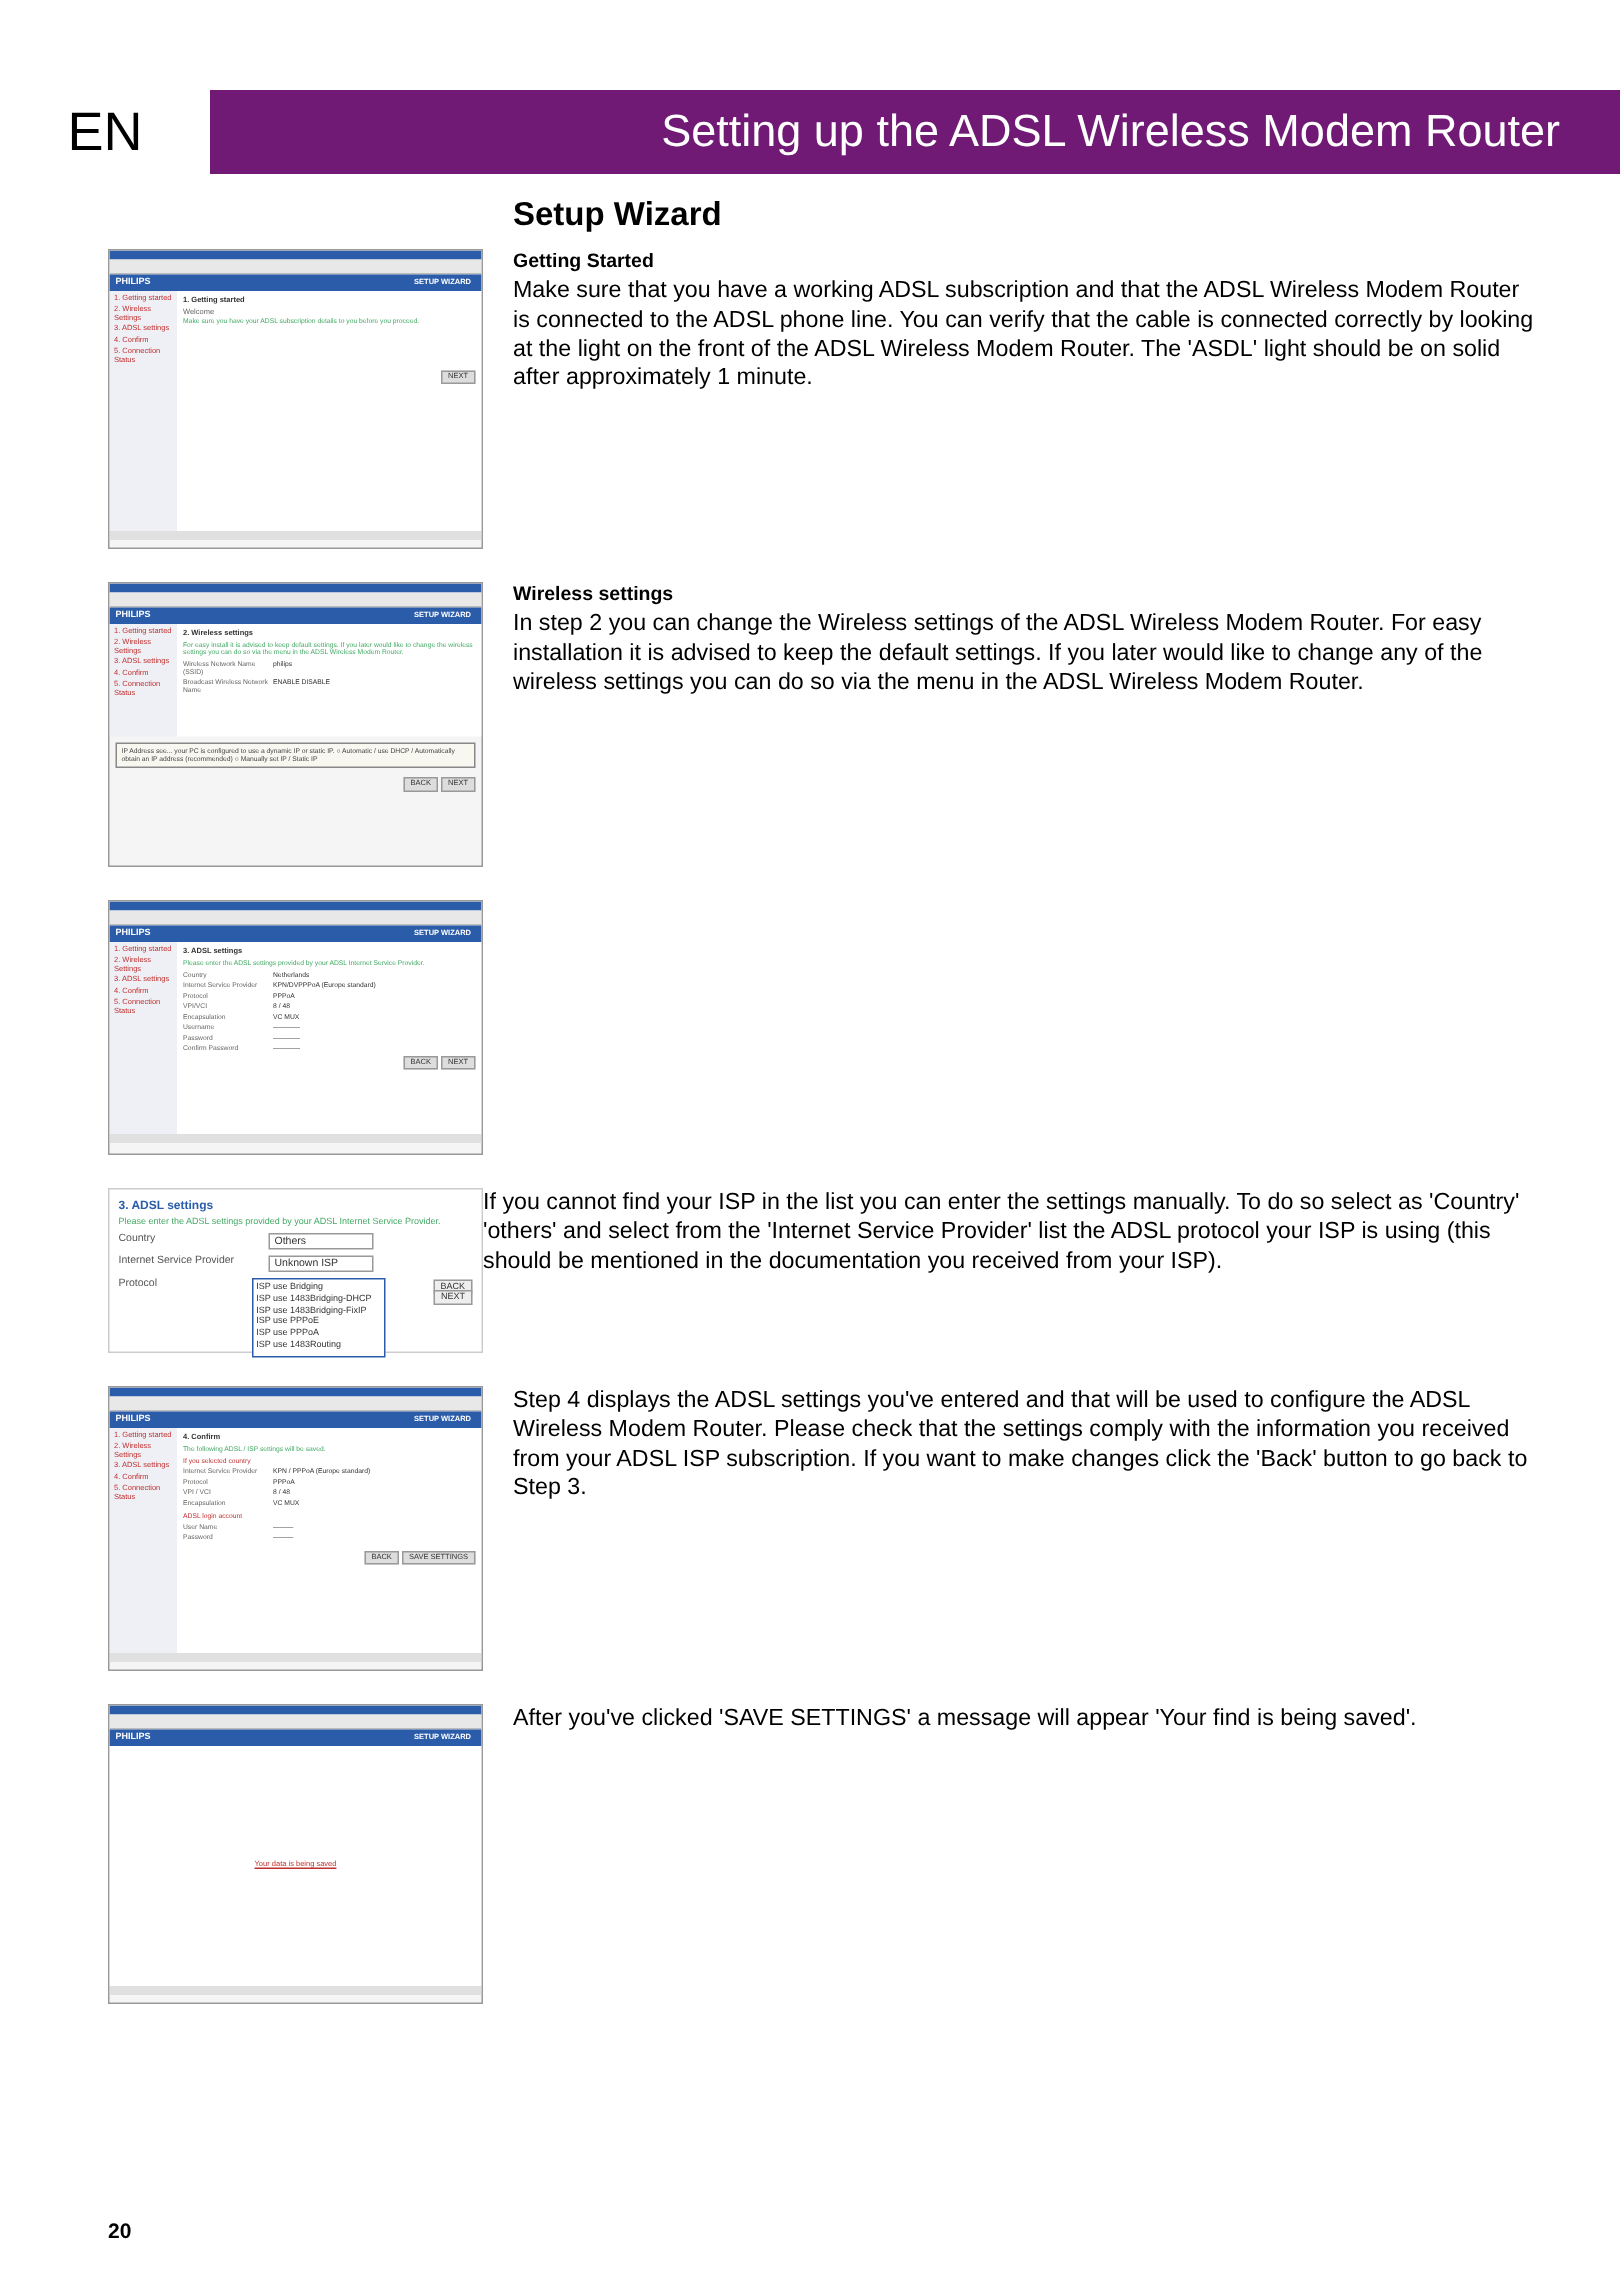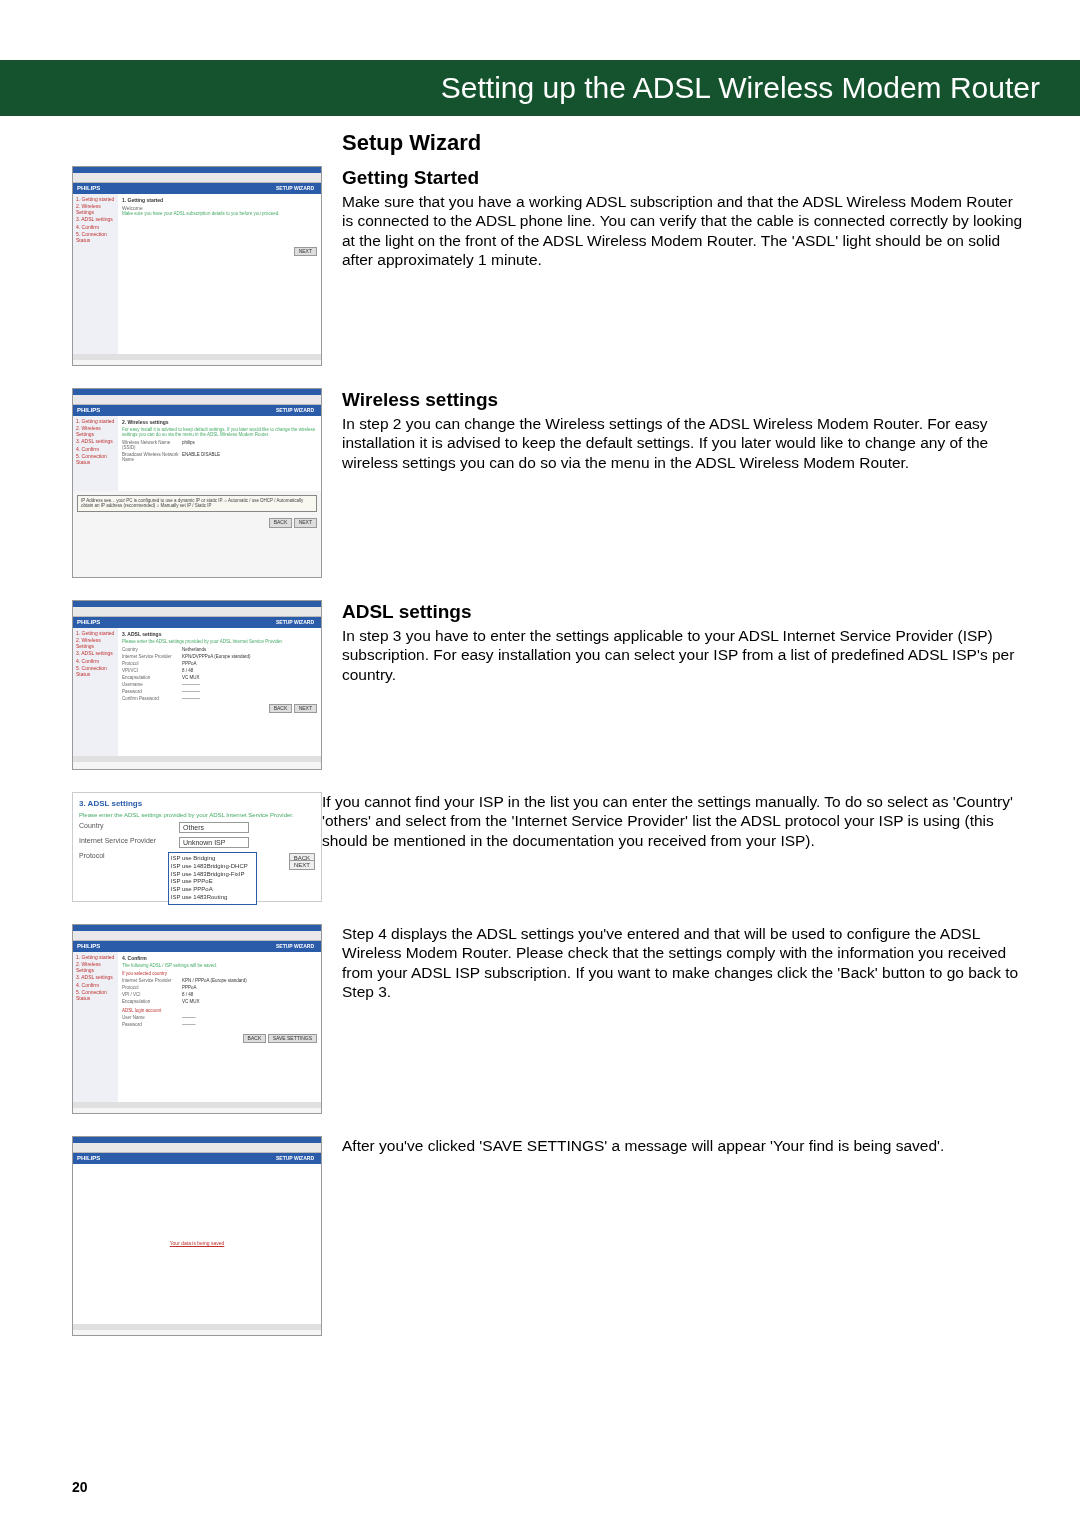--- a/index.html
+++ b/index.html
@@ -25,21 +25,21 @@
     background: #fff;
     color: #000;
     display: flex;
     align-items: center;
     justify-content: center;
     font-size: 36px;
     font-weight: normal;
   }
   .title-box {
     flex: 1;
-    background: #14532d;
+    background: #701a75;
     color: #fff;
     display: flex;
     align-items: center;
     justify-content: flex-end;
     padding-right: 40px;
     font-size: 30px;
     font-weight: normal;
   }
   .content {
     position: absolute;
@@ -91,21 +91,21 @@
   .shot-link { color: #c03030; text-decoration: underline; font-size: 5px; }
   .txt {
     flex: 1;
     font-size: 15.5px;
     line-height: 1.25;
     color: #000;
   }
   .txt .sub {
     font-weight: bold;
     margin-bottom: 2px;
-    font-size: 19px;
+    font-size: 13px;
   }
   .page-num {
     position: absolute;
     bottom: 32px;
     left: 72px;
     font-size: 14px;
     font-weight: bold;
   }
 
   
@@ -130,20 +130,21 @@
   .shot3b .list { border: 1px solid #2a5caa; background:#fff; padding:2px; font-size:6px; line-height:1.3; width:100px;}
   .shot3b .rowb { display:flex; margin-bottom:4px; }
   .shot3b .rowb .lb { width:100px; color:#555; }
   .shot3b .btns { text-align:right; margin-top:2px;}
   .shot3b .btns span { border:1px solid #999; background:#eee; padding:1px 4px; font-size:6px; margin-left:2px;}
 </style>
 </head>
 <body>
 
 <div class="header-band">
+  <div class="lang-box">EN</div>
   <div class="title-box">Setting up the ADSL Wireless Modem Router</div>
 </div>
 
 <div class="content">
   <div class="section-title">Setup Wizard</div>
 
   <div class="row">
     <div class="shot h1">
       <div class="shot-titlebar"></div>
       <div class="shot-toolbar"></div>
@@ -259,24 +260,20 @@
               <span class="lbl">Confirm Password</span>
               <span class="val">————</span>
             </div>
           <div style="text-align:right;">
             <span class="shot-btn">BACK</span>
             <span class="shot-btn">NEXT</span>
           </div>
         </div>
       </div>
       <div class="shot-footer"></div>
-    </div>
-    <div class="txt">
-      <div class="sub">ADSL settings</div>
-      <div>In step 3 you have to enter the settings applicable to your ADSL Internet Service Provider (ISP) subscription. For easy installation you can select your ISP from a list of predefined ADSL ISP's per country.</div>
     </div>
   </div>
 
   <div class="row">
     <div class="shot3b h4">
       <div class="title3">3. ADSL settings</div>
       <div style="color:#4a6;font-size:6px;margin-bottom:4px;">Please enter the ADSL settings provided by your ADSL Internet Service Provider.</div>
       <div class="rowb">
           <span class="lb">Country</span>
           <span class="sel">Others</span>

